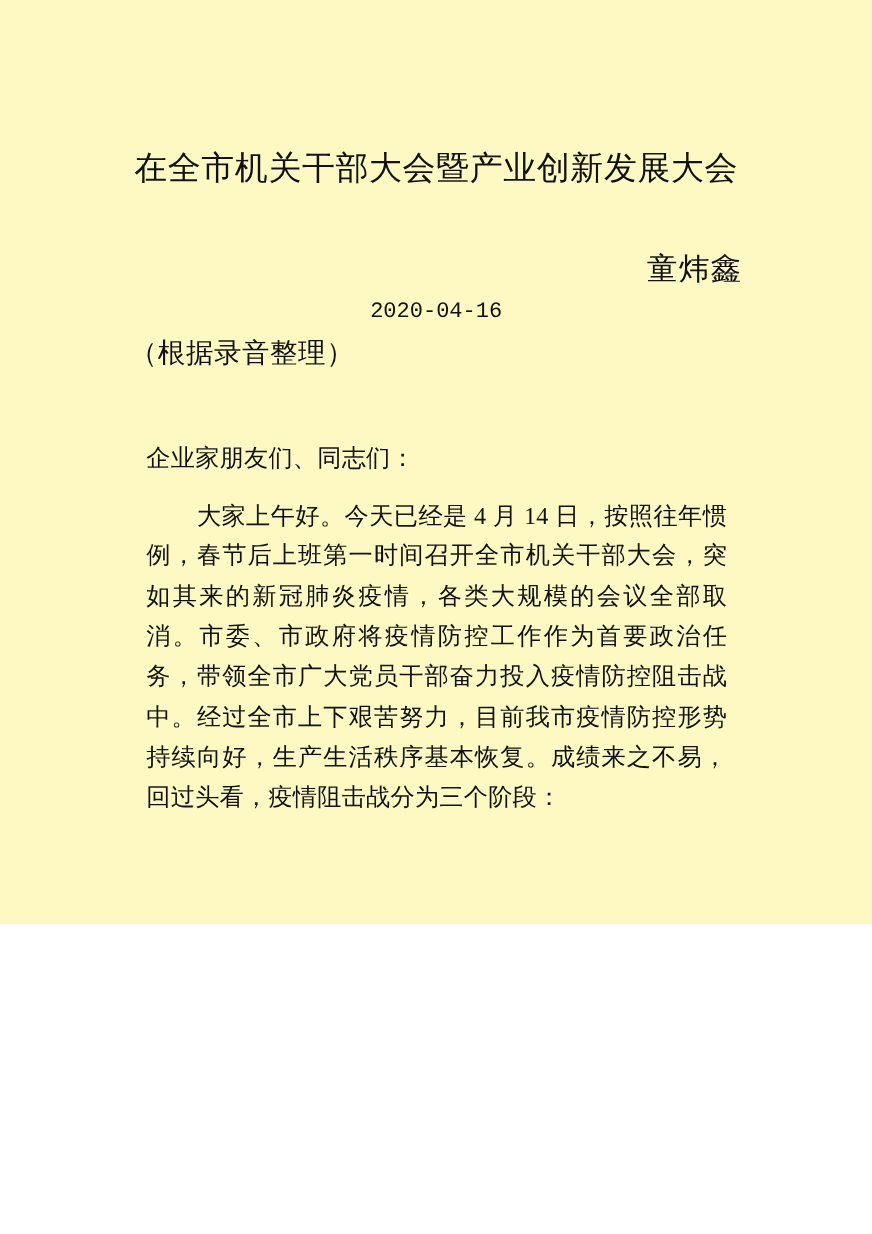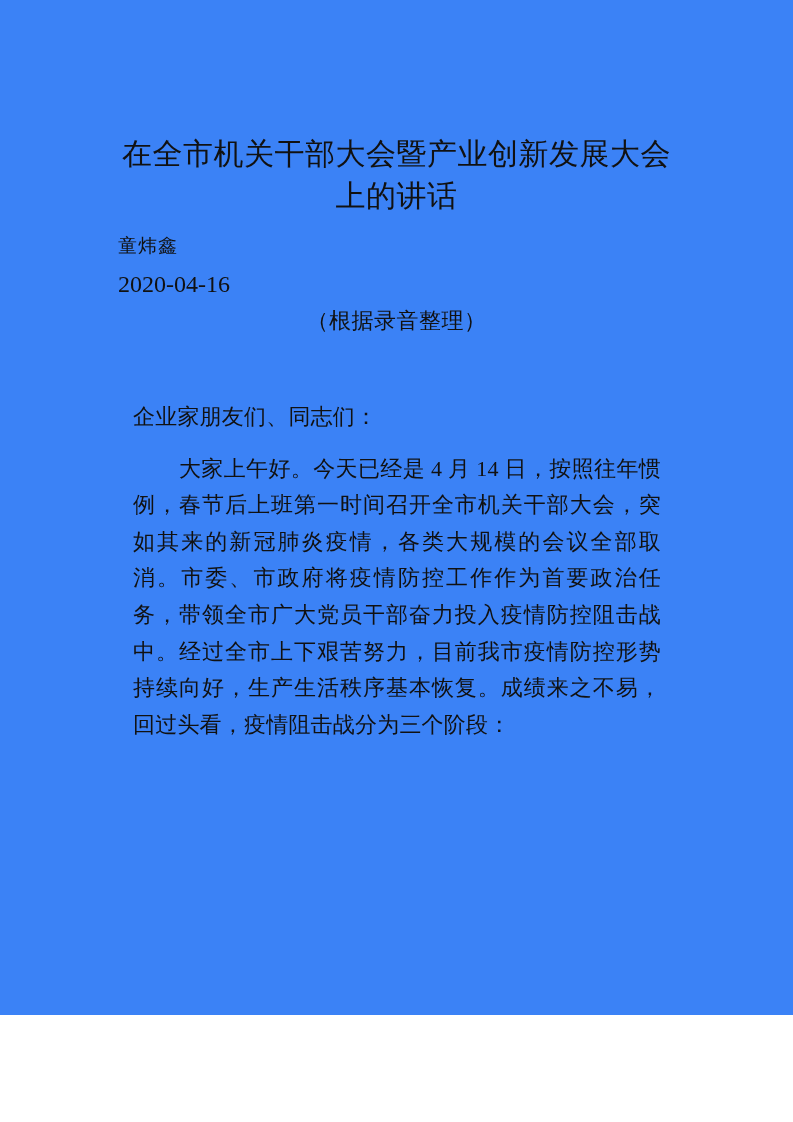--- a/index.html
+++ b/index.html
@@ -12,22 +12,22 @@
     height: 1122px;
     overflow: hidden;
     font-family: "DejaVu Serif", "Liberation Serif", serif;
     color: #000000;
     -webkit-font-smoothing: antialiased;
   }
 
   .page {
     position: relative;
     width: 793px;
-    height: 1015px;
-    background: #3b82f6;
+    height: 840px;
+    background: #fef9c3;
     box-sizing: border-box;
   }
 
   
   .title-block {
     position: absolute;
     left: 118px;
     top: 133px;
     width: 557px;
     text-align: center;
@@ -40,47 +40,47 @@
     letter-spacing: 0.5px;
     color: #111111;
     margin: 0;
   }
 
   .byline {
     position: absolute;
     left: 118px;
     top: 231px;
     width: 557px;
-    text-align: left;
+    text-align: right;
     font-family: "Liberation Serif", "DejaVu Serif", serif;
-    font-size: 19px;
+    font-size: 28px;
     line-height: 30px;
     color: #111111;
     letter-spacing: 1px;
   }
 
   .doc-date {
     position: absolute;
     left: 118px;
     top: 270px;
     width: 557px;
-    font-family: Liberation Serif, serif;
-    font-size: 24px;
+    text-align: center;
+    font-family: Liberation Mono, monospace;
+    font-size: 20px;
     line-height: 28px;
     color: #111111;
   }
 
   .subnote {
     position: absolute;
     left: 118px;
     top: 306px;
     width: 557px;
-    text-align: center;
     font-family: Liberation Sans, sans-serif;
-    font-size: 22px;
+    font-size: 25px;
     line-height: 30px;
     color: #111111;
     letter-spacing: 0.5px;
   }
 
   
   .body-block {
     position: absolute;
     left: 118px;
     top: 384px;
@@ -103,21 +103,20 @@
     text-indent: 46px;
   }
 </style>
 </head>
 <body>
 
 <div class="page">
 
   <div class="title-block">
     <div class="doc-title">在全市机关干部大会暨产业创新发展大会</div>
-    <div class="doc-title">上的讲话</div>
   </div>
 
   <div class="byline">童炜鑫</div>
 
   <div class="doc-date">2020-04-16</div>
 
   <div class="subnote">（根据录音整理）</div>
 
   <div class="body-block">
     <p class="para">企业家朋友们、同志们：</p>

